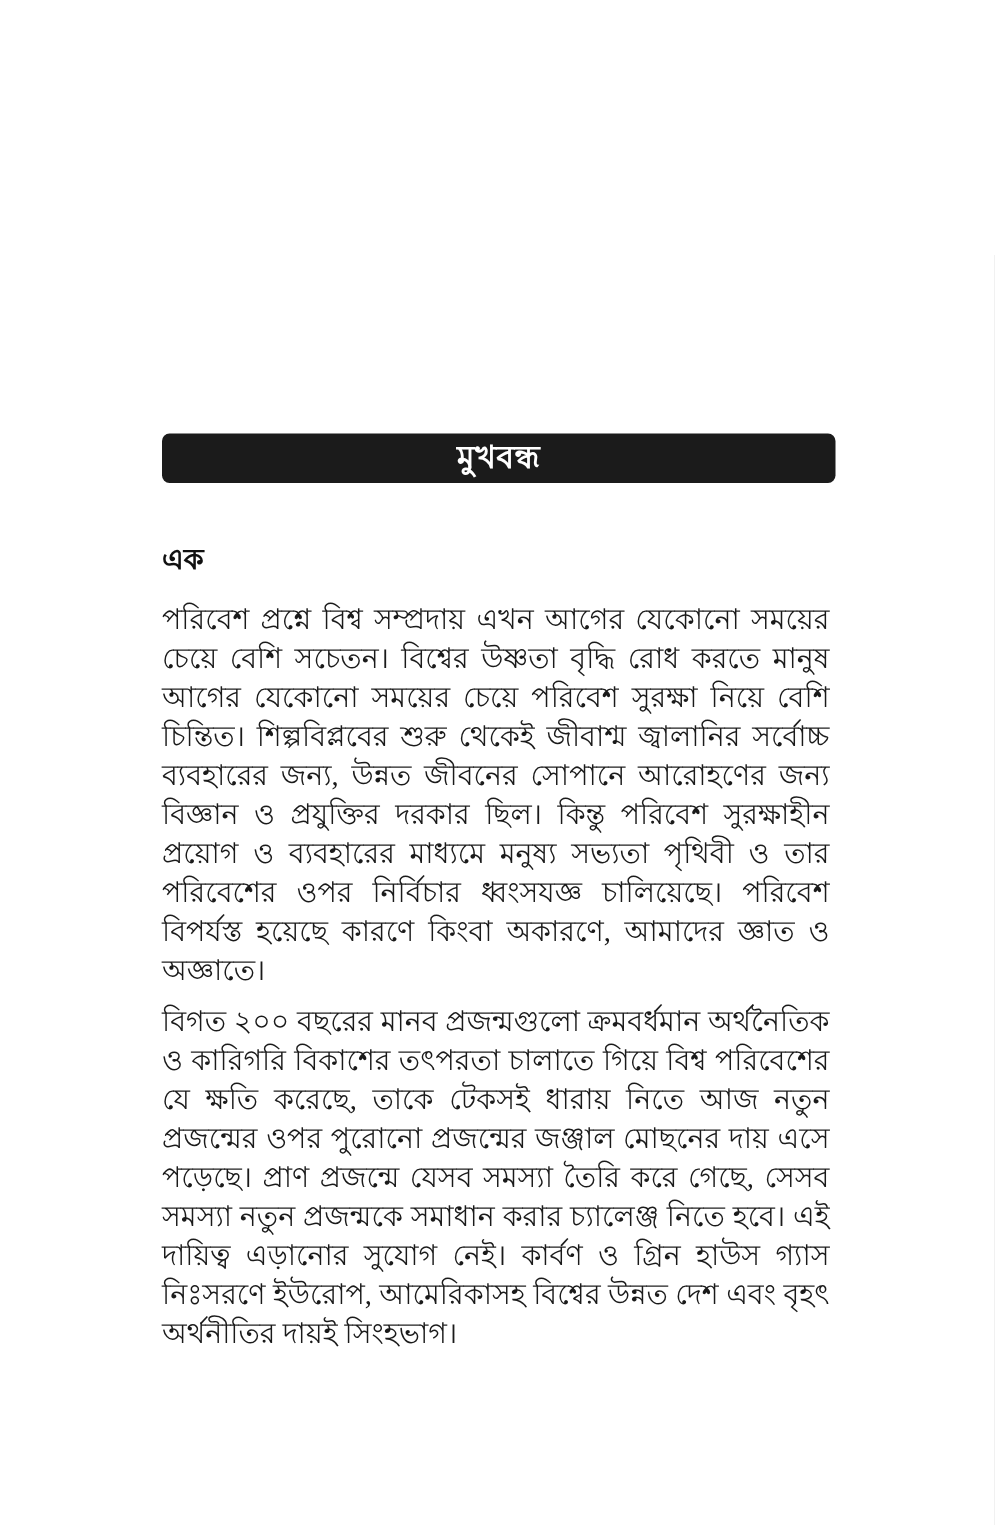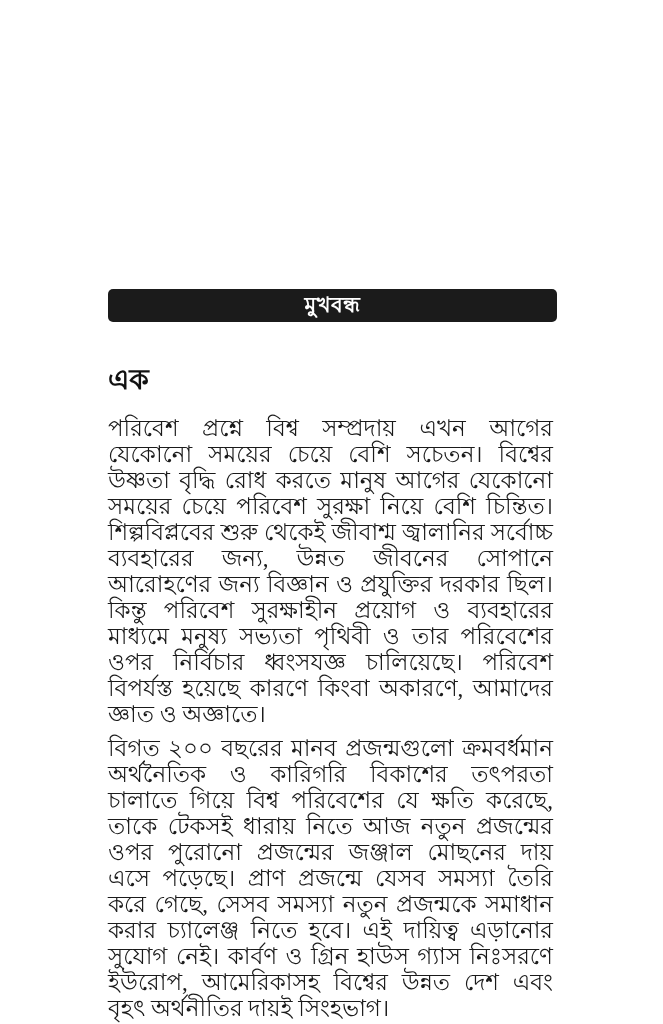--- a/index.html
+++ b/index.html
@@ -38,27 +38,27 @@
   }
   .chapter-bar span {
     color: var(--bar-text);
     font-size: 21px;
     font-weight: bold;
     line-height: 1;
     letter-spacing: 0.5px;
   }
   .section-heading {
     margin-top: 36px;
-    font-size: 28px;
+    font-size: 19px;
     font-weight: bold;
     color: #111111;
   }
   .para {
     margin: 11px 4px 0 0;
-    font-size: 23px;
+    font-size: 19px;
     line-height: 26px;
     text-align: justify;
     text-justify: inter-word;
     color: var(--body-text);
   }
   .para + .para { margin-top: 8px; }
   .footer {
     position: absolute;
     right: 106px;
     top: 921px;

